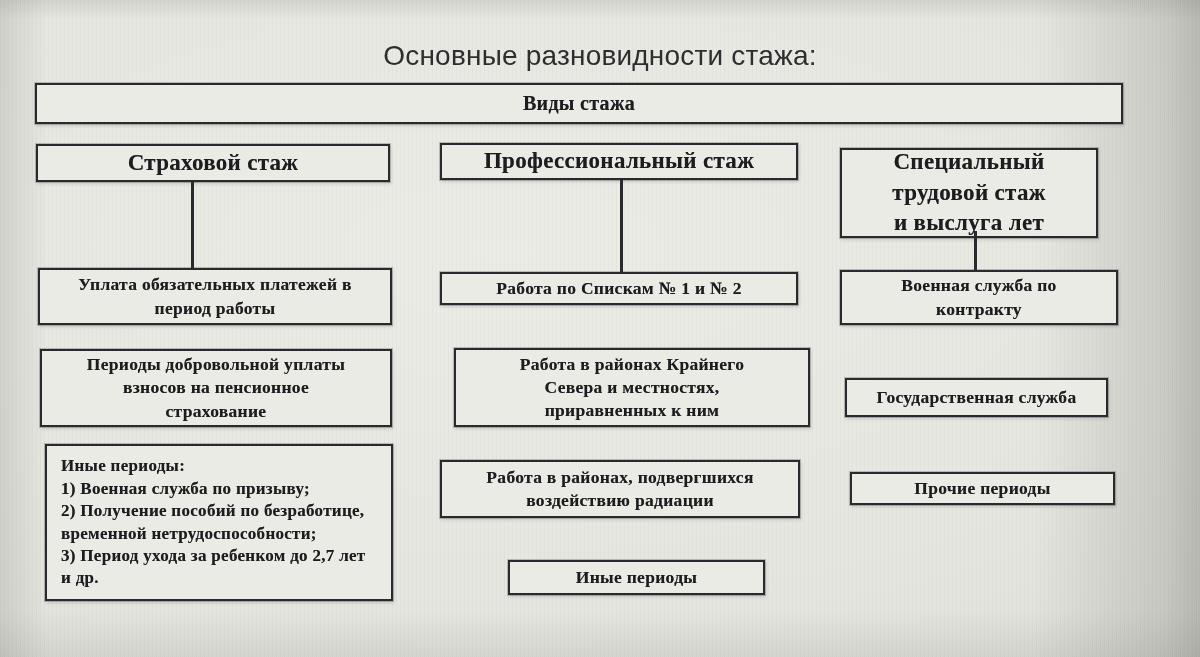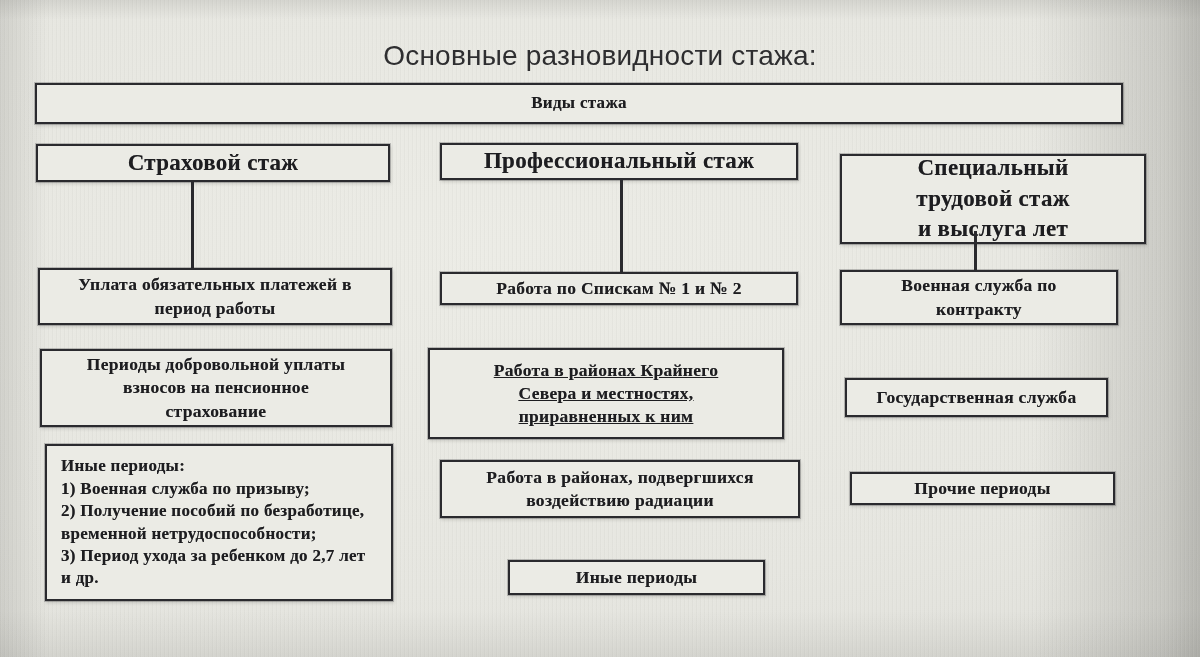--- a/index.html
+++ b/index.html
@@ -27,21 +27,21 @@
     background: #ebebe5;
     box-shadow: 0 0 0 1px rgba(42,42,46,0.25), 1px 2px 3px rgba(60,60,58,0.18);
     display: flex; align-items: center; justify-content: center;
     text-align: center;
     font-weight: bold; color: #1d1d20;
     letter-spacing: 0.3px;
     text-shadow: 0 0 0.5px rgba(29,29,32,0.55);
     line-height: 1.32;
   }
   .preline { white-space: pre-line; }
-  .root-box   { font-size: 17px; }
+  .root-box   { font-size: 20px; }
   .head-box   { font-size: 23px; }
   .leaf-box   { font-size: 17.5px; }
   .list-box {
     flex-direction: column; align-items: flex-start; justify-content: center;
     text-align: left; padding: 8px 12px 8px 14px; font-size: 17px;
   }
   .list-box div { margin: 0; }
   .connector {
     position: absolute; width: 3px; background: #2a2a2e;
   }
@@ -50,42 +50,42 @@
 <body>
 
 <div class="stage">
 
   <div class="title">Основные разновидности стажа:</div>
 
   <div class="dbox root-box" style="left:35px; top:83px; width:1088px; height:41px;">Виды стажа</div>
 
   <div class="dbox head-box" style="left:36px; top:144px; width:354px; height:38px;">Страховой стаж</div>
   <div class="dbox head-box" style="left:440px; top:143px; width:358px; height:37px;">Профессиональный стаж</div>
-  <div class="dbox head-box preline" style="left:840px; top:154px; width:306px; height:90px;">Специальный
+  <div class="dbox head-box preline" style="left:840px; top:148px; width:258px; height:90px;">Специальный
 трудовой стаж
 и выслуга лет</div>
 
   <div class="connector" style="left:191px; top:181px; height:88px;"></div>
   <div class="connector" style="left:620px; top:179px; height:94px;"></div>
   <div class="connector" style="left:974px; top:231px; height:40px;"></div>
 
   <div class="dbox leaf-box preline" style="left:38px; top:268px; width:354px; height:57px;">Уплата обязательных платежей в
 период работы</div>
   <div class="dbox leaf-box preline" style="left:40px; top:349px; width:352px; height:78px;">Периоды добровольной уплаты
 взносов на пенсионное
 страхование</div>
   <div class="dbox list-box" style="left:45px; top:444px; width:348px; height:157px;">
     <div>Иные периоды:</div>
     <div>1) Военная служба по призыву;</div>
     <div>2) Получение пособий по безработице, временной нетрудоспособности;</div>
     <div>3) Период ухода за ребенком до 2,7 лет и др.</div>
   </div>
 
   <div class="dbox leaf-box" style="left:440px; top:272px; width:358px; height:33px;">Работа по Спискам № 1 и № 2</div>
-  <div class="dbox leaf-box preline" style="left:428px; top:348px; width:356px; height:91px;text-decoration:underline;">Работа в районах Крайнего
+  <div class="dbox leaf-box preline" style="left:454px; top:348px; width:356px; height:79px;">Работа в районах Крайнего
 Севера и местностях,
 приравненных к ним</div>
   <div class="dbox leaf-box preline" style="left:440px; top:460px; width:360px; height:58px;">Работа в районах, подвергшихся
 воздействию радиации</div>
   <div class="dbox leaf-box" style="left:508px; top:560px; width:257px; height:35px;">Иные периоды</div>
 
   <div class="dbox leaf-box preline" style="left:840px; top:270px; width:278px; height:55px;">Военная служба по
 контракту</div>
   <div class="dbox leaf-box" style="left:845px; top:378px; width:263px; height:39px;">Государственная служба</div>
   <div class="dbox leaf-box" style="left:842px; top:472px; width:265px; height:33px;margin-left:8px;">Прочие периоды</div>

